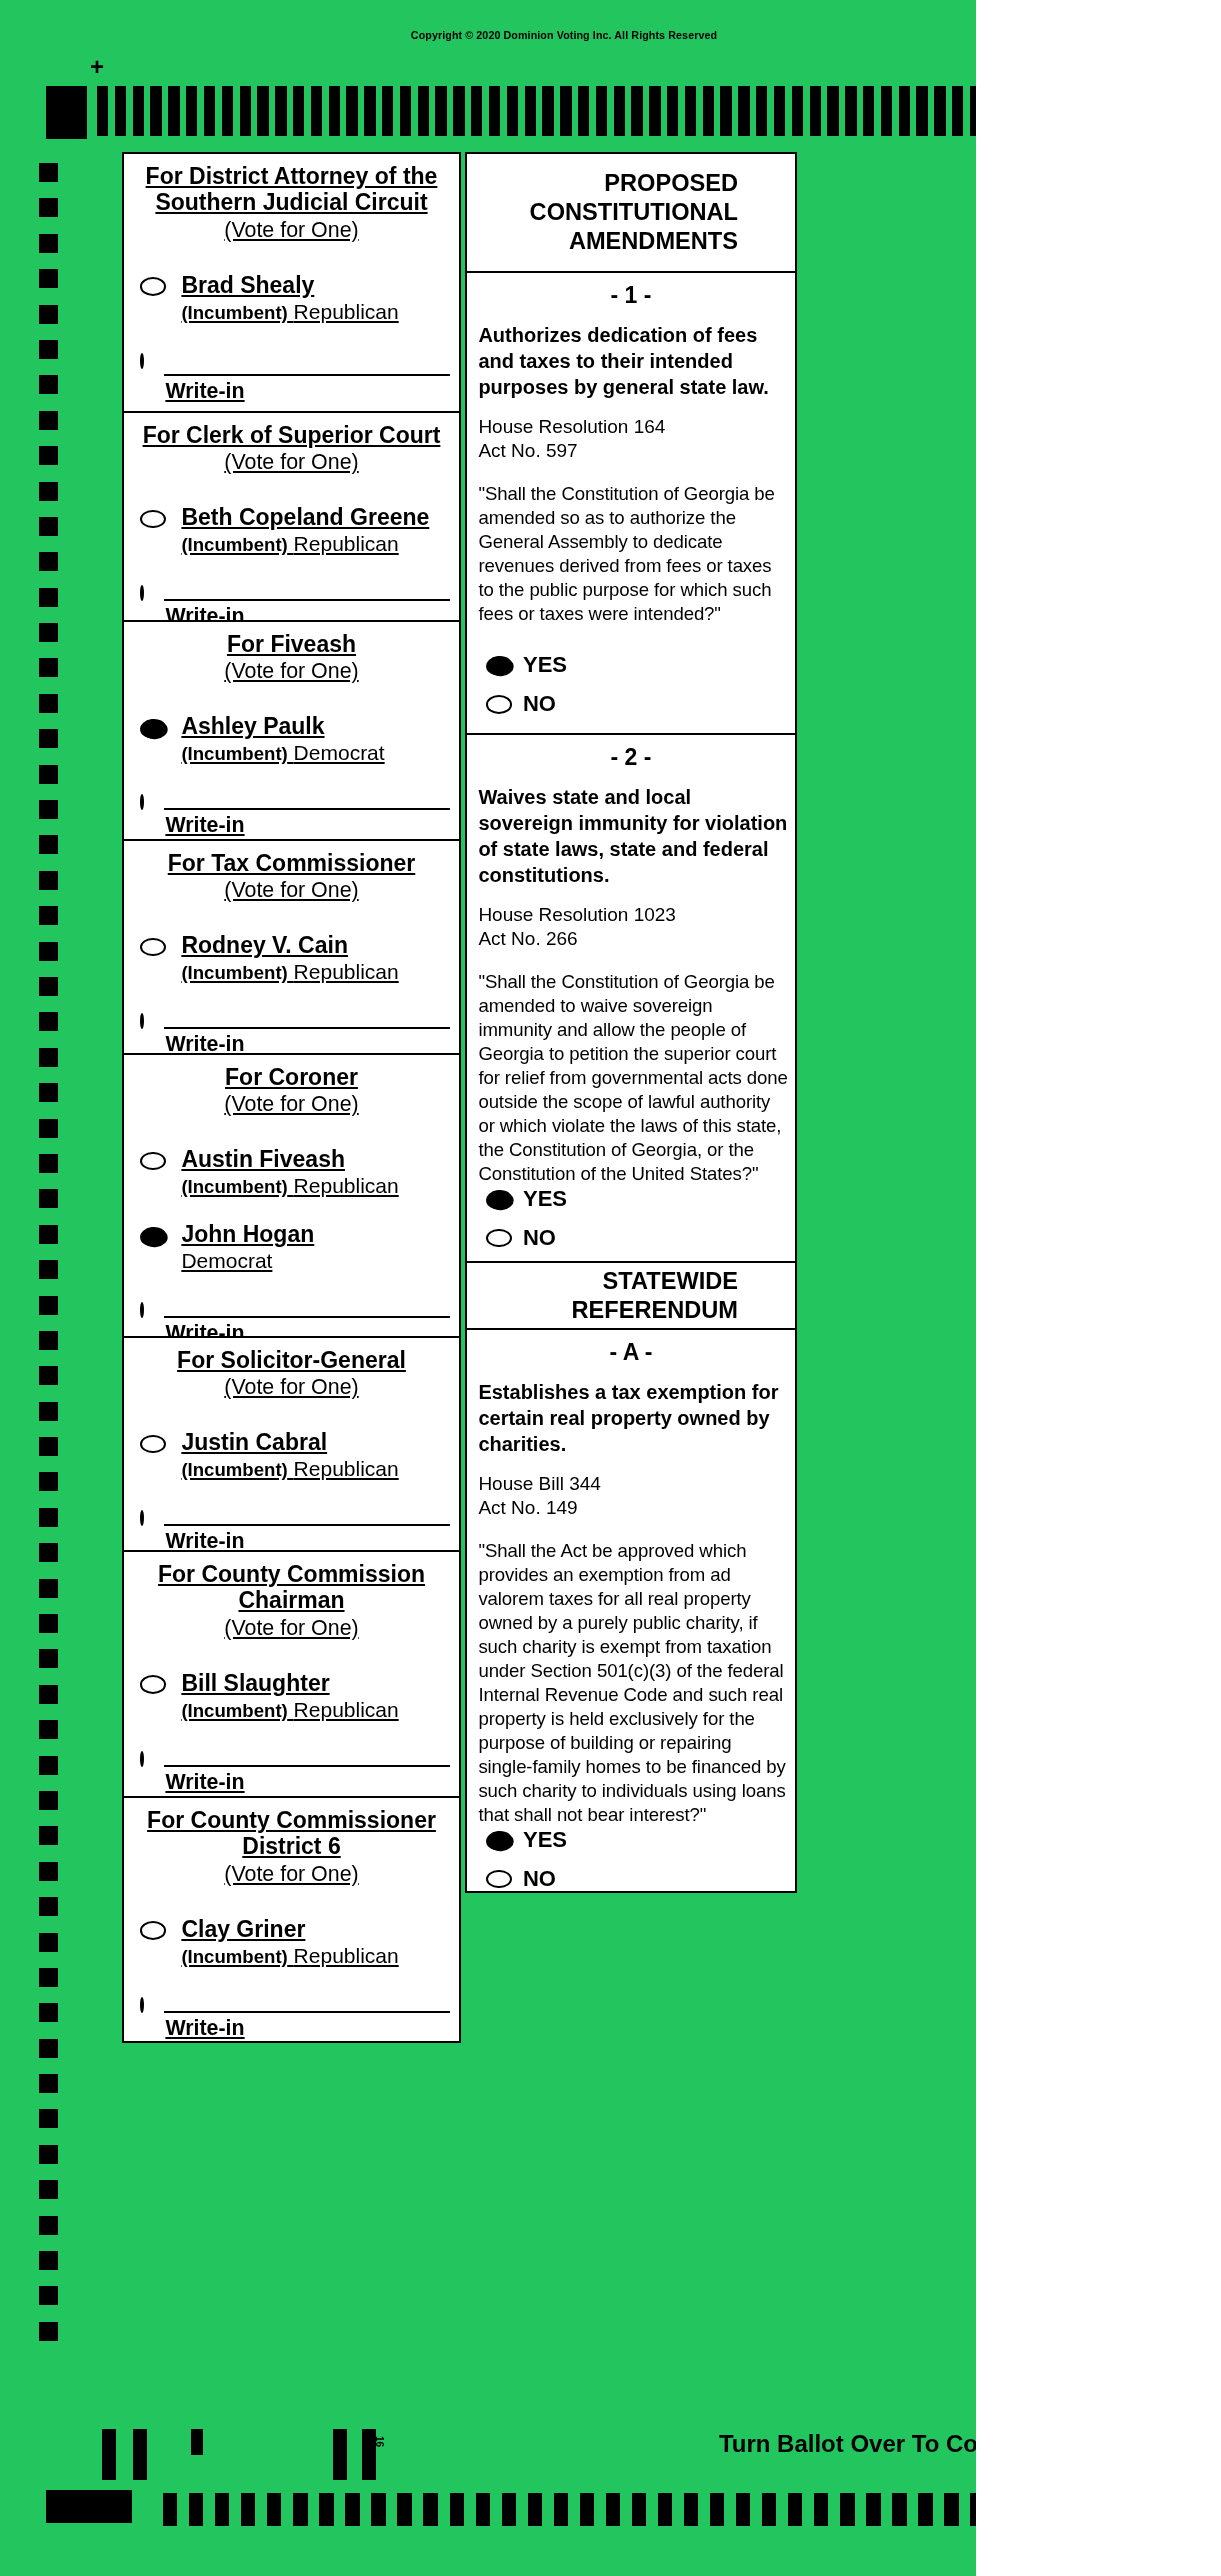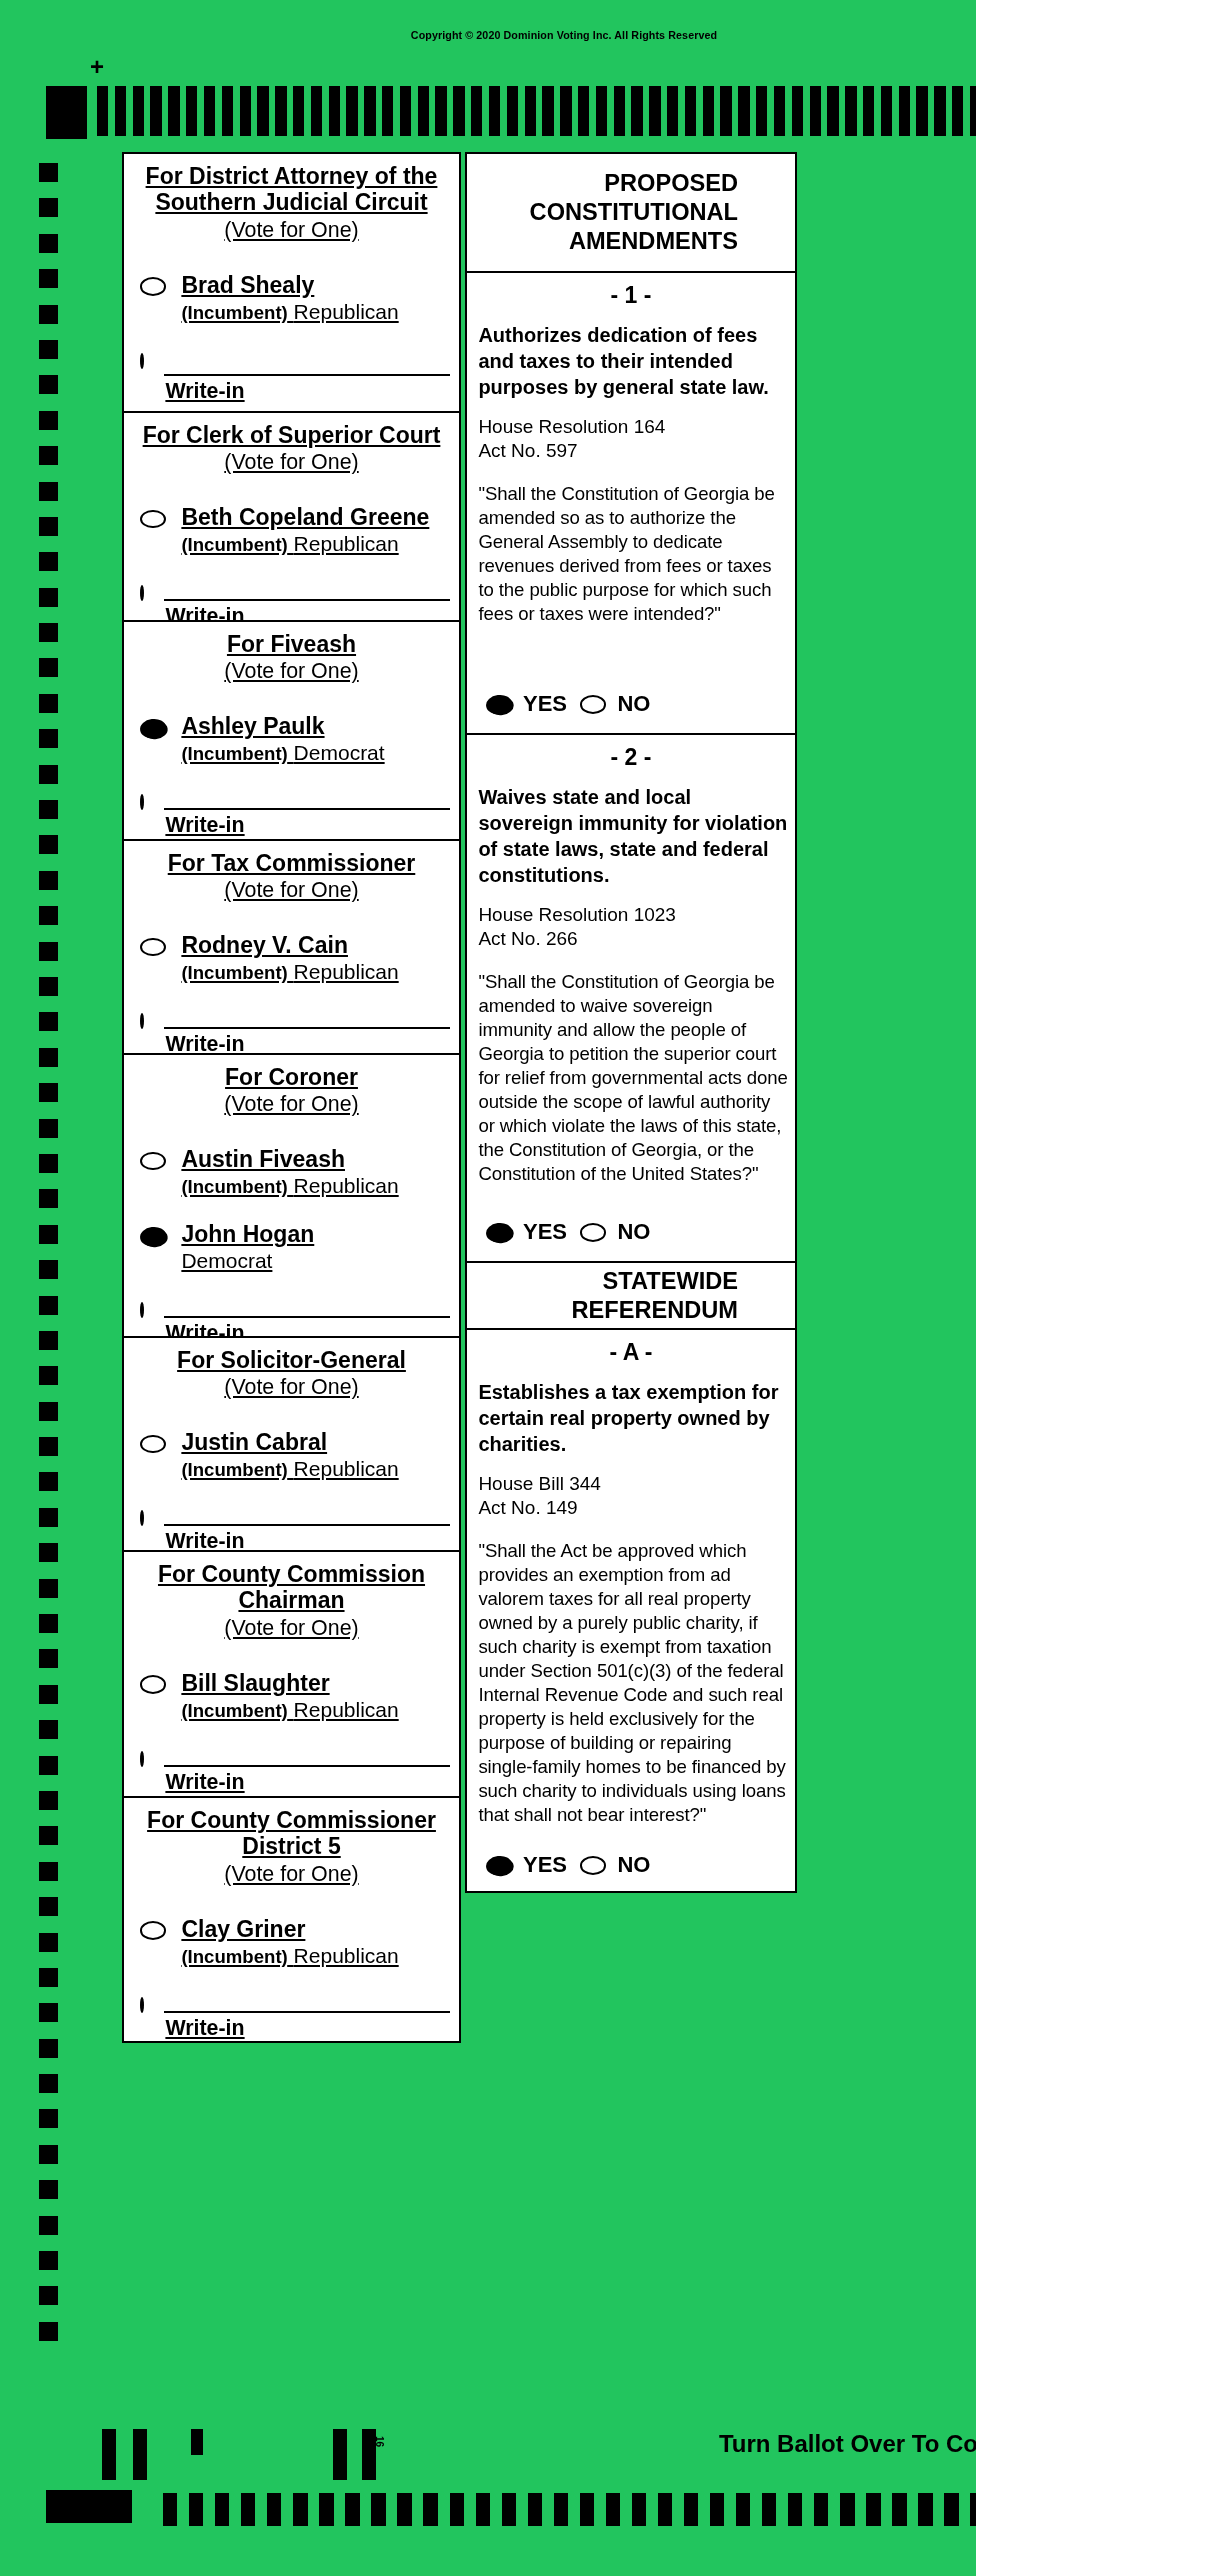--- a/index.html
+++ b/index.html
@@ -61,21 +61,21 @@
   .rsec:last-child { border-bottom:none; }
   .rsec:nth-child(1){height:119px} .rsec:nth-child(2){height:462px}
   .rsec:nth-child(3){height:528px} .rsec:nth-child(4){height:67px}
   .rsec:nth-child(5){height:564px}
   .sec-header { align-items:center; justify-content:center; text-align:right; }
   .sec-header-title { font-size:23.6px; font-weight:bold; line-height:29px; padding:0 57px; }
   .m-number { text-align:center; font-size:23px; font-weight:bold; margin-top:8.6px; }
   .m-summary { font-size:20px; font-weight:bold; line-height:26px; margin:13px 7.1px 0 11.4px; }
   .m-authority { font-size:19px; line-height:24px; margin:15.7px 7.1px 0 11.4px; }
   .m-question { font-size:18.6px; line-height:24px; margin:18.6px 5.7px 0 11.4px; letter-spacing:-0.1px; }
-  .opt-list { margin-top:auto; padding:0 0 15.7px 18.6px; display:flex; gap:13px;text-align:right; }
+  .opt-list { margin-top:auto; padding:0 0 15.7px 18.6px; display:flex; flex-direction:column; gap:13px;text-align:right; }
   .opt-row { display:flex; align-items:center; }
   .opt-label { font-size:22px; font-weight:bold; margin-left:11.4px; }
 
   
   .footer-instruction { position:absolute; top:2430px; left:643px; width:407px; text-align:right;
                         font-size:24px; font-weight:bold; }
   .target-icon { position:absolute; left:1044px; top:2453px; }
 </style>
 </head>
 <body>
@@ -482,21 +482,21 @@
   </div>
         </div>
     <div class="blank-row">
       <span class="oval"></span>
     </div>
     <div class="write-in">
       <div class="write-in-label">Write-in</div>
     </div>
   </section>
       <section class="contest">
-    <div class="contest-title">For County Commissioner District 5</div>
+    <div class="contest-title">For County Commissioner District 6</div>
     <div class="vote-instruction">(Vote for One)</div>
     <div>
           <div class="cand-row">
     <span class="oval" style="margin-top:4.3px;"></span>
     <div class="cand-text">
       <div class="cand-name">Clay Griner</div>
       <div class="cand-sub">
         <b>(Incumbent)</b>
         <span>Republican</span>
       </div>

